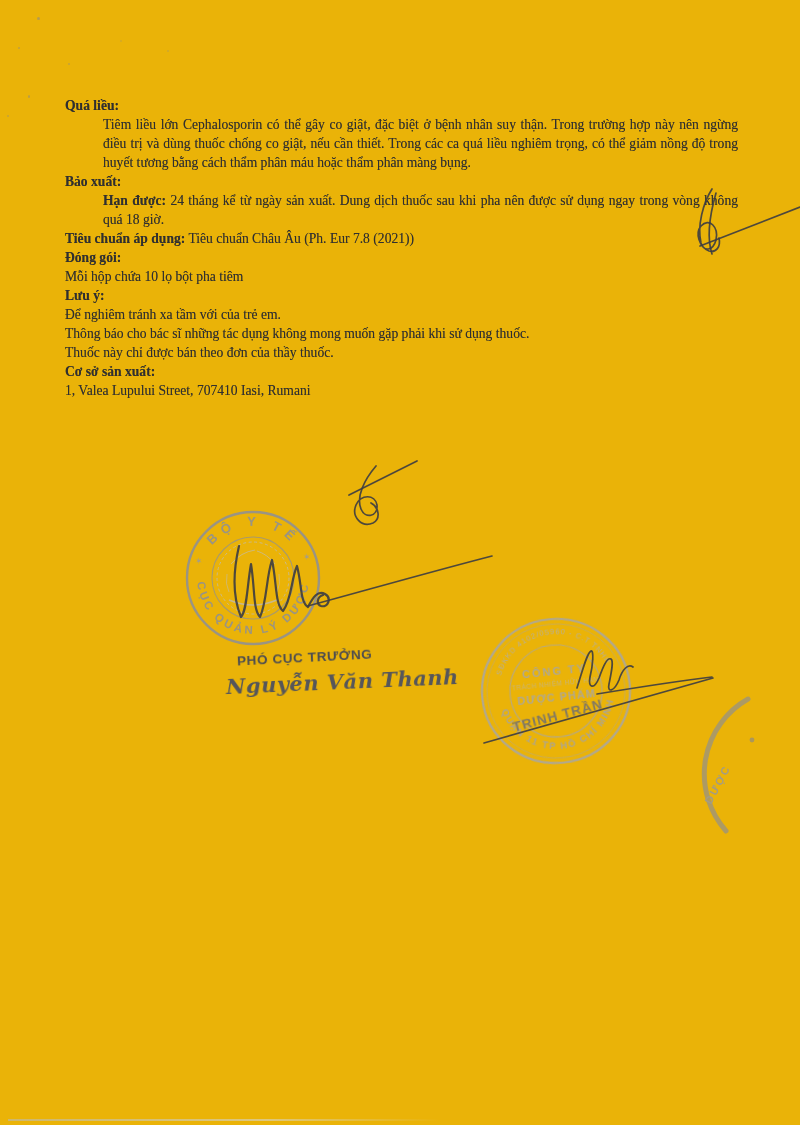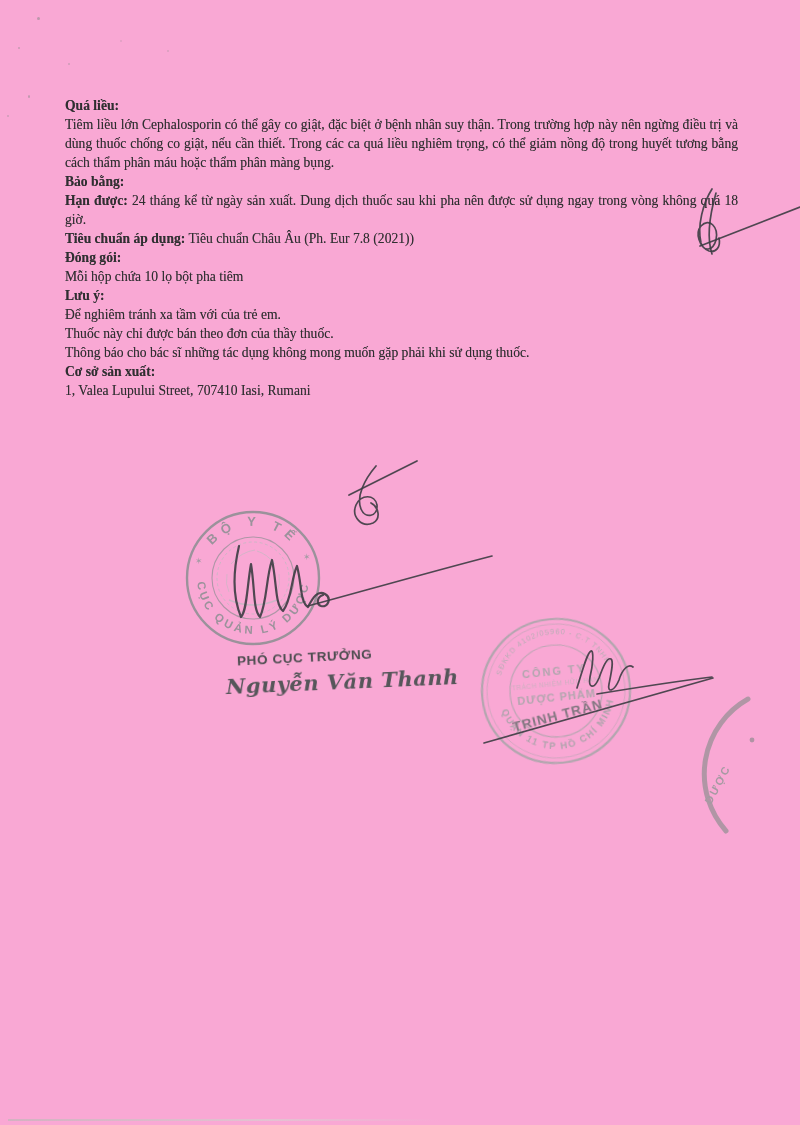--- a/index.html
+++ b/index.html
@@ -1,32 +1,32 @@
 <!DOCTYPE html>
 <html><head>
 <meta charset="utf-8">
 <style>
   html,body{margin:0;padding:0;}
   .page{
     position:relative;
     width:800px;height:1125px;
-    background:#f9a8d4;
+    background:#eab308;
     overflow:hidden;
     font-family:"Liberation Serif","DejaVu Serif",serif;
   }
   .doc-text{
     position:absolute;
     left:65px;top:96px;width:673px;
     color:#2f2f31;
     font-size:13.6px;
     line-height:19px;
     text-shadow:0 0 .4px rgba(40,40,40,.45);
   }
   .doc-text p{margin:0;}
-  .doc-text p.justify{text-align:justify;}
+  .doc-text p.justify{text-align:justify;margin-left:38px;}
   .doc-text b{font-weight:bold;}
   
   .stamp{position:absolute;pointer-events:none;}
   .stamp-ministry{left:183px;top:508px;width:140px;height:140px;filter:blur(.35px);opacity:.88;}
   .stamp-company{left:476px;top:612px;width:160px;height:158px;transform:rotate(-6deg);filter:blur(.4px);opacity:.85;}
   .stamp-edge{left:698px;top:683px;width:102px;height:162px;filter:blur(.3px);opacity:.85;}
   .sig-overlay{position:absolute;left:0;top:0;width:800px;height:1125px;pointer-events:none;}
   .sig-overlay path{fill:none;stroke:#3c3c42;stroke-width:1.7;stroke-linecap:round;stroke-linejoin:round;opacity:.9;}
   .sig-overlay path.thick{stroke-width:2.2;}
   .official-title{
@@ -72,29 +72,29 @@
   <div class="speck" style="left:18px;top:47px;width:2px;height:2px;opacity:.45"></div>
   <div class="speck" style="left:68px;top:63px;width:2px;height:2px;opacity:.4"></div>
   <div class="speck" style="left:28px;top:95px;width:2px;height:3px;opacity:.5"></div>
   <div class="speck" style="left:7px;top:115px;width:2px;height:2px;opacity:.4"></div>
   <div class="speck" style="left:167px;top:50px;width:2px;height:2px;opacity:.3"></div>
   <div class="speck" style="left:120px;top:40px;width:2px;height:2px;opacity:.25"></div>
 
   <div class="doc-text">
     <p class="line"><b>Quá liều:</b><span></span></p>
     <p class="line justify"><b></b><span>Tiêm liều lớn Cephalosporin có thể gây co giật, đặc biệt ở bệnh nhân suy thận. Trong trường hợp này nên ngừng điều trị và dùng thuốc chống co giật, nếu cần thiết. Trong các ca quá liều nghiêm trọng, có thể giảm nồng độ trong huyết tương bằng cách thẩm phân máu hoặc thẩm phân màng bụng.</span></p>
-    <p class="line"><b>Bảo bằng:</b><span></span></p>
+    <p class="line"><b>Bảo xuất:</b><span></span></p>
     <p class="line justify"><b>Hạn được:</b><span> 24 tháng kể từ ngày sản xuất. Dung dịch thuốc sau khi pha nên được sử dụng ngay trong vòng không quá 18 giờ.</span></p>
     <p class="line"><b>Tiêu chuẩn áp dụng:</b><span> Tiêu chuẩn Châu Âu (Ph. Eur 7.8 (2021))</span></p>
     <p class="line"><b>Đóng gói:</b><span></span></p>
     <p class="line"><b></b><span>Mỗi hộp chứa 10 lọ bột pha tiêm</span></p>
     <p class="line"><b>Lưu ý:</b><span></span></p>
     <p class="line"><b></b><span>Để nghiêm tránh xa tầm với của trẻ em.</span></p>
+    <p class="line"><b></b><span>Thông báo cho bác sĩ những tác dụng không mong muốn gặp phải khi sử dụng thuốc.</span></p>
     <p class="line"><b></b><span>Thuốc này chỉ được bán theo đơn của thầy thuốc.</span></p>
-    <p class="line"><b></b><span>Thông báo cho bác sĩ những tác dụng không mong muốn gặp phải khi sử dụng thuốc.</span></p>
     <p class="line"><b>Cơ sở sản xuất:</b><span></span></p>
     <p class="line"><b></b><span>1, Valea Lupului Street, 707410 Iasi, Rumani</span></p>
   </div>
 
   <div class="stamp stamp-ministry">
     <svg width="140" height="140" viewBox="0 0 140 140">
       <circle class="ms-ring" cx="70" cy="70" r="66" stroke-width="2.4"></circle>
       <circle class="ms-ring" cx="70" cy="70" r="41" stroke-width="1.1" opacity=".8"></circle>
       <circle class="ms-emblem" cx="70" cy="70" r="36" stroke-width="1" stroke-dasharray="3 2.5" opacity=".8"></circle>
       <path class="ms-emblem" d="M46,92 Q70,102 94,92" stroke-width="1.4" opacity=".8"></path>

